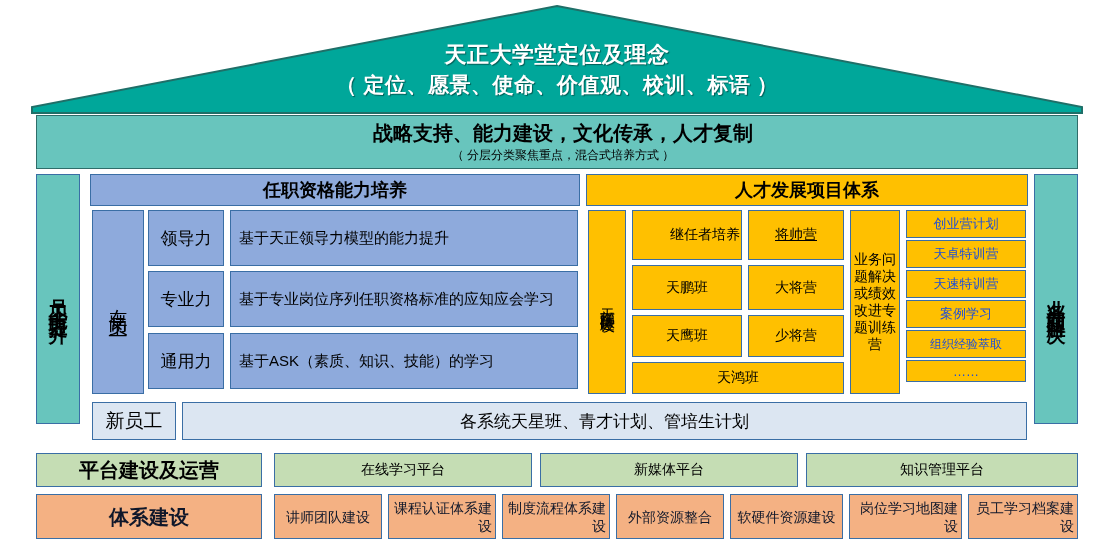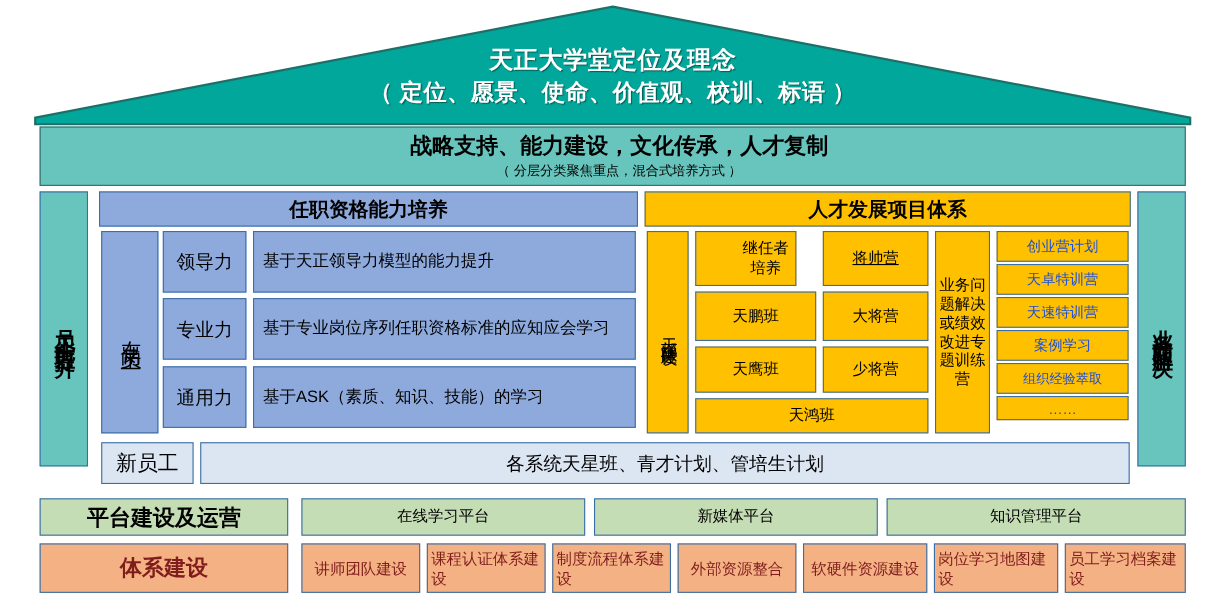--- a/index.html
+++ b/index.html
@@ -332,22 +332,22 @@
   .orange-box {
     position: absolute;
     top: 0;
     height: 45px;
     box-sizing: border-box;
     background: #f4b183;
     border: 1px solid #3a6ea5;
     display: flex;
     align-items: center;
     justify-content: center;
-    text-align: left;
-    color: #7f1d1d;
+    text-align: right;
+    color: #0f172a;
     font-size: 14px;
     line-height: 18px;
     padding: 0 3px;
   }
   .orange-lead { left: 0; width: 226px; font-size: 20px; font-weight: bold; }
 </style>
 </head>
 <body>
 
 <div id="canvas">
@@ -384,21 +384,21 @@
 
       <div class="cap-tag r3">通用力</div>
       <div class="cap-desc r3">基于ASK（素质、知识、技能）的学习</div>
     </div>
 
     <div class="yellow-panel">
       <div class="panel-title">人才发展项目体系</div>
 
       <div class="ladder-col">干部梯队建设</div>
 
-      <div class="ybox" style="left:46px; top:36px; width:92px; height:50px;padding-left:36px;">继任者培养</div>
+      <div class="ybox" style="left:46px; top:36px; width:110px; height:50px;padding-left:36px;">继任者培养</div>
       <div class="ybox" style="left:162px; top:36px; width:96px; height:50px;text-decoration:underline;">将帅营</div>
 
       <div class="ybox" style="left:46px; top:91px; width:110px; height:45px;">天鹏班</div>
       <div class="ybox" style="left:162px; top:91px; width:96px; height:45px;">大将营</div>
 
       <div class="ybox" style="left:46px; top:141px; width:110px; height:42px;">天鹰班</div>
       <div class="ybox" style="left:162px; top:141px; width:96px; height:42px;">少将营</div>
 
       <div class="ybox" style="left:46px; top:188px; width:212px; height:32px;">天鸿班</div>
 

